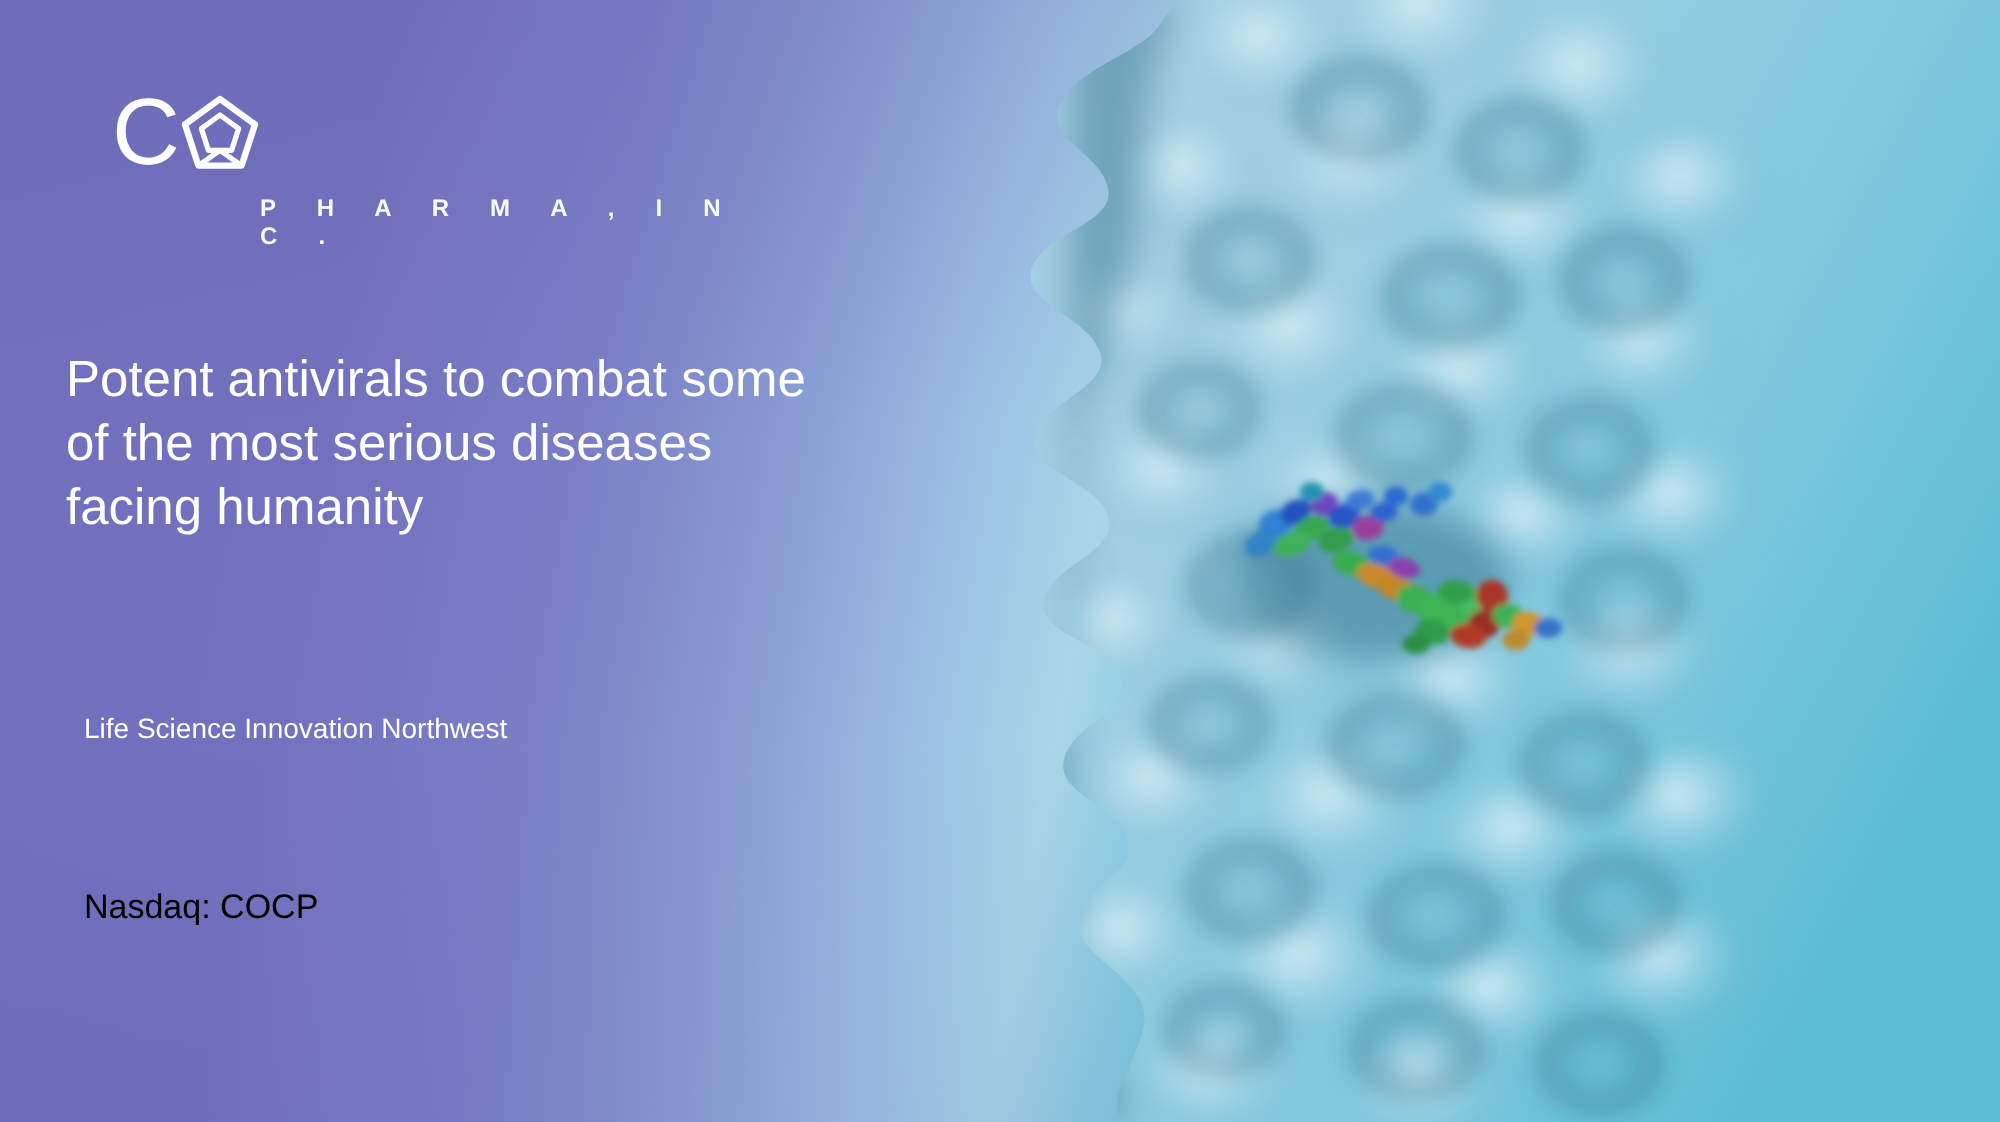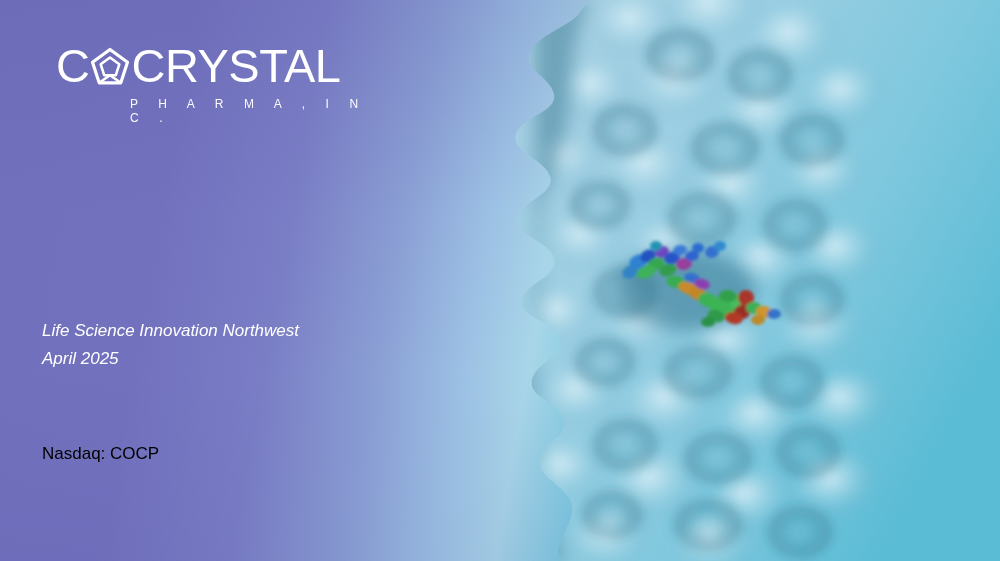--- a/index.html
+++ b/index.html
@@ -80,47 +80,46 @@
     display: inline-block;
     position: relative;
     top: 1px;
   }
   .logo-sub {
     margin-top: 7px;
     padding-left: 74px;
     font-size: 12px;
     letter-spacing: 8.6px;
     color: #ffffff;
-    font-weight: 400;
+    font-weight: 700;
     opacity: 0.97;
   }
 
   
   .headline {
     position: absolute;
     left: 33px;
     top: 174px;
     width: 430px;
     color: #ffffff;
     font-size: 25.5px;
     line-height: 32px;
     font-weight: 400;
   }
   .headline div { white-space: nowrap; }
 
   
   .event {
     position: absolute;
     left: 42px;
-    top: 317px;
+    top: 350px;
     color: #ffffff;
-    font-size: 17px;
+    font-size: 14px;
     line-height: 28px;
     font-weight: 400;
-    font-style: italic;
   }
 
   
   .ticker {
     position: absolute;
     left: 42px;
     top: 440px;
     color: #000000;
     font-size: 17px;
     line-height: 28px;
@@ -388,28 +387,31 @@
       <span class="logo-gem">
         <svg width="40" height="40" viewBox="0 0 40 40" xmlns="http://www.w3.org/2000/svg">
 
           <path d="M20 2.5 L37.5 15.2 L30.8 35.8 L9.2 35.8 L2.5 15.2 Z" fill="none" stroke="#ffffff" stroke-width="3.2" stroke-linejoin="round"></path>
 
           <path d="M20 10.5 L29.3 17.3 L25.8 28.2 L14.2 28.2 L10.7 17.3 Z" fill="none" stroke="#ffffff" stroke-width="2.6" stroke-linejoin="round"></path>
 
           <path d="M9.2 35.8 L20 28.2 L30.8 35.8" fill="none" stroke="#ffffff" stroke-width="2.6" stroke-linejoin="round"></path>
         </svg>
       </span>
-      <span class="logo-letter">CRYSTAL</span>
     </div>
     <div class="logo-sub">P H A R M A , I N C .</div>
   </div>
 
+  <div class="headline">
+    <div>Potent antivirals to combat some</div>
+    <div>of the most serious diseases</div>
+    <div>facing humanity</div>
+  </div>
 
   <div class="event">
     <div>Life Science Innovation Northwest</div>
-    <div>April 2025</div>
   </div>
 
   <div class="ticker">
     <div>Nasdaq: COCP</div>
   </div>
 
 </div>
 
 </body></html>

